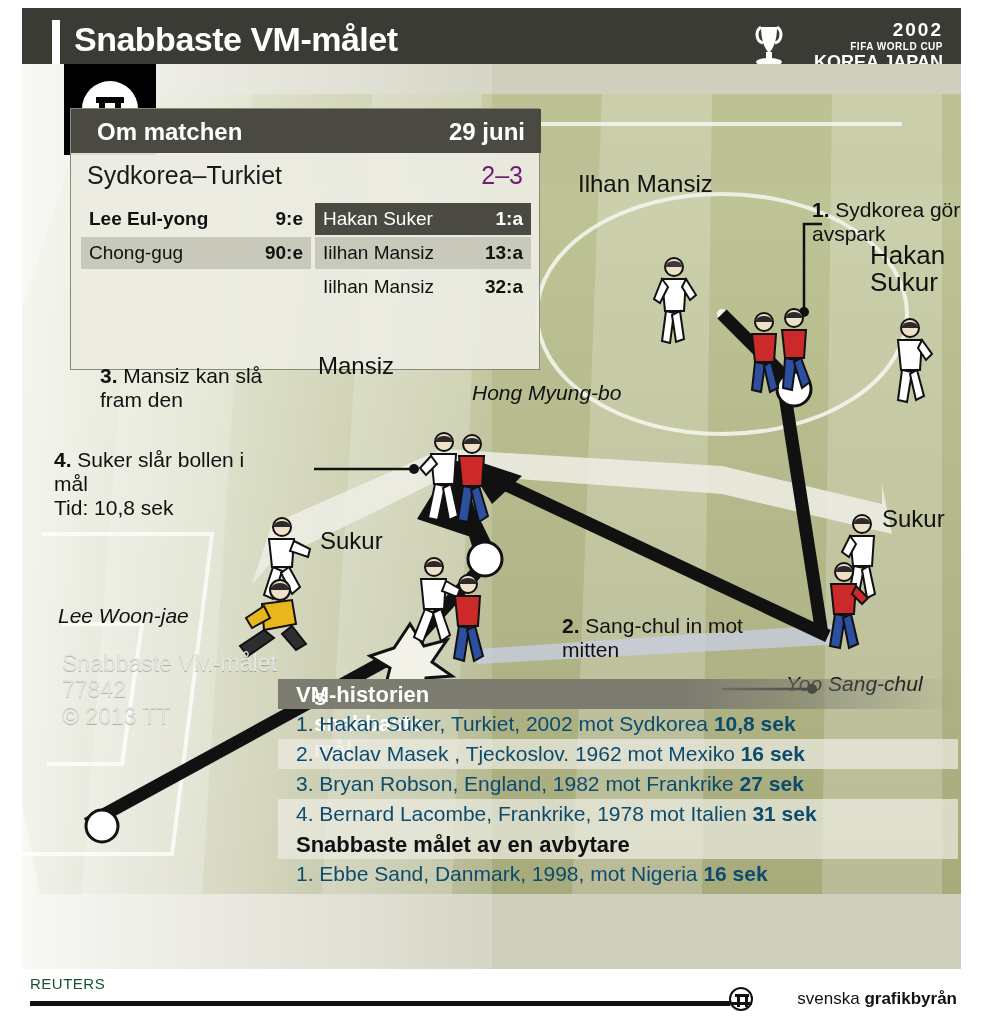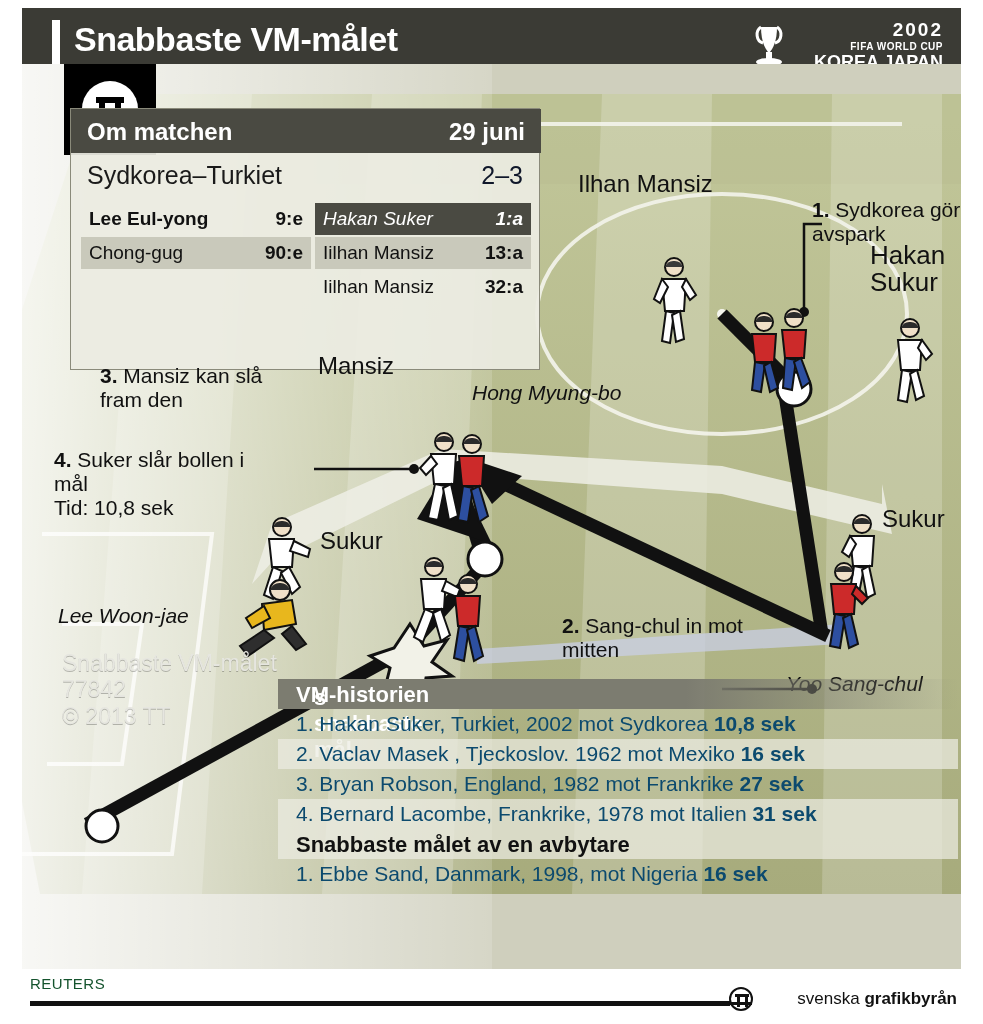--- a/index.html
+++ b/index.html
@@ -51,46 +51,46 @@
   .matchbox {
     position:absolute; left:48px; top:44px; width:470px; height:262px;
     background:rgba(236,236,226,0.93);
     border:1px solid #8a8a7a;
   }
   .matchbox-head {
     position:absolute; left:0; top:0; width:470px; height:44px;
     background:#4a4a42;
   }
   .matchbox-head .mb-title {
-    position:absolute; left:16px; top:9px; font-size:24px; font-weight:bold; color:#ffffff;
+    position:absolute; left:26px; top:9px; font-size:24px; font-weight:bold; color:#ffffff;
   }
   .matchbox-head .mb-date {
     position:absolute; right:16px; top:9px; font-size:24px; font-weight:bold; color:#ffffff;
   }
   .mb-teams {
     position:absolute; left:16px; top:52px; font-size:25px; color:#1a1a1a;
   }
   .mb-score {
-    position:absolute; right:16px; top:52px; font-size:25px; color:#0f172a;
+    position:absolute; right:16px; top:52px; font-size:25px; color:#701a75;
   }
 
   .scorers { position:absolute; left:10px; top:94px; width:450px; }
   .scorer-row { position:relative; height:34px; }
   .sc-left {
     position:absolute; left:0; top:0; width:230px; height:32px;
   }
   .sc-right {
     position:absolute; left:234px; top:0; width:216px; height:32px;
   }
   .sc-name { position:absolute; left:8px; top:5px; font-size:19px; color:#111; }
   .sc-time { position:absolute; right:8px; top:5px; font-size:19px; color:#111; font-weight:bold;}
   .bold { font-weight:bold; }
   .shade { background:#c9c9bb; }
   .darkcell { background:#4a4a42; }
-  .darkcell .sc-name, .darkcell .sc-time { color:#ffffff;font-style:italic; }
+  .darkcell .sc-name, .darkcell .sc-time { color:#ffffff; }
 
   
   .tt-badge {
     position:absolute; left:42px; top:-1px; width:92px; height:92px;
     background:#000000;
   }
   .tt-circle {
     position:absolute; left:18px; top:18px; width:56px; height:56px;
     border-radius:50%; background:#ffffff;
   }

